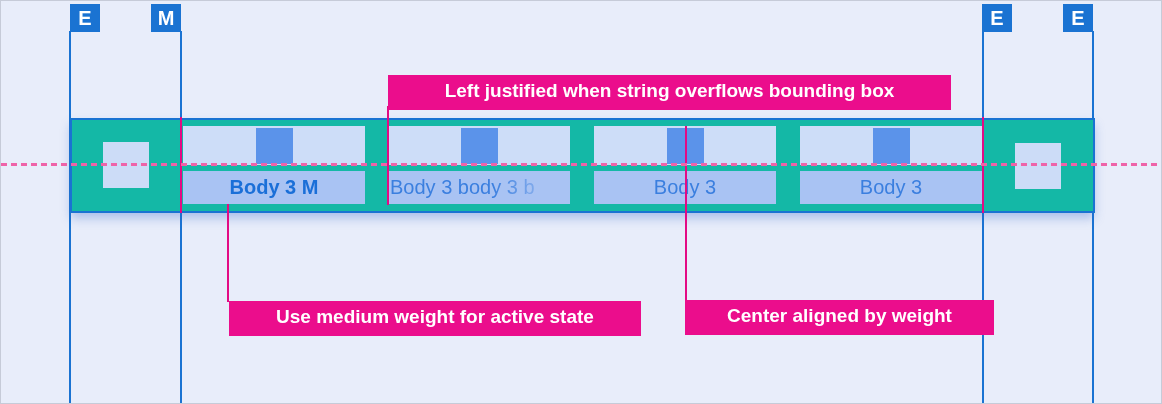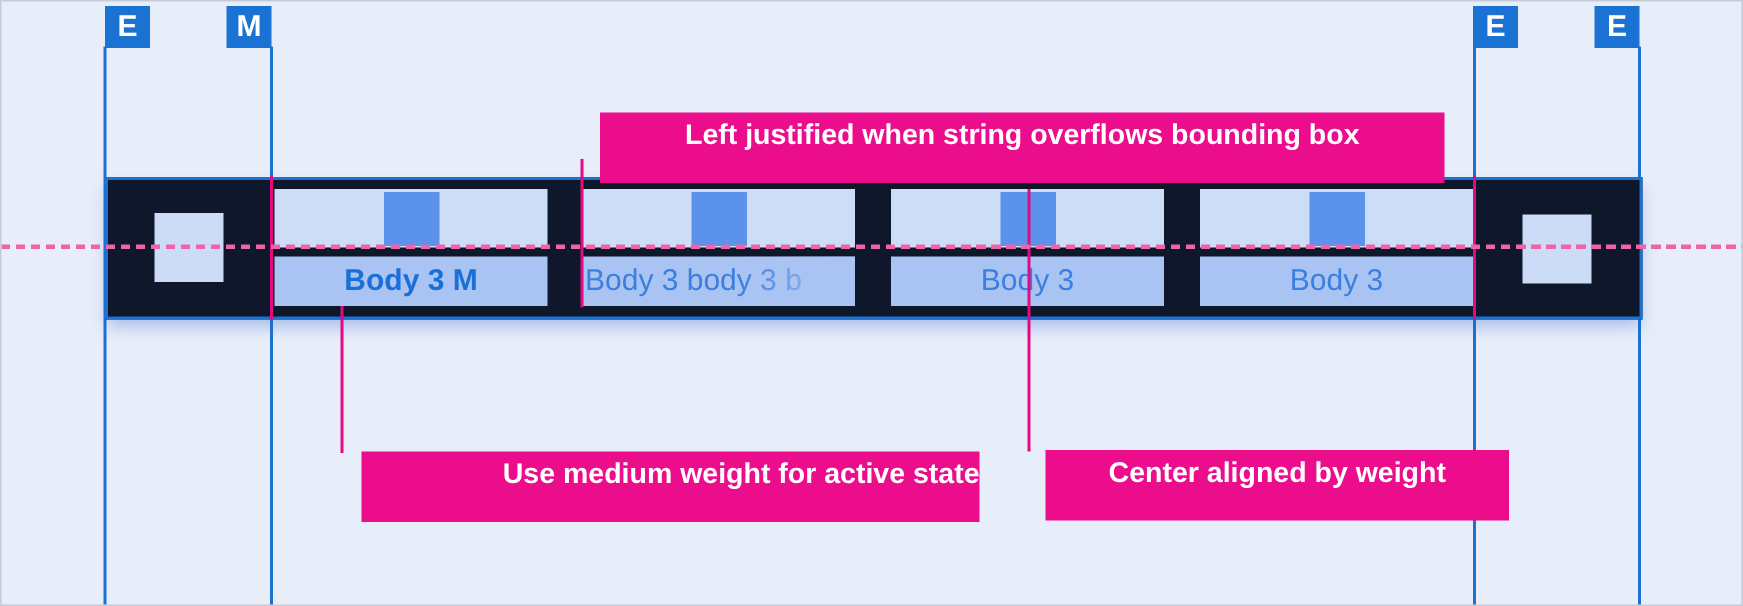--- a/index.html
+++ b/index.html
@@ -41,21 +41,21 @@
     background:var(--accent);color:#fff;font-size:20px;font-weight:bold;
     display:flex;align-items:center;justify-content:center;z-index:20;
   }
   .marker.k1{left:69px;}
   .marker.k2{left:150px;}
   .marker.k3{left:981px;}
   .marker.k4{left:1062px;}
   
   .band{
     position:absolute;left:69px;top:117px;width:1025px;height:95px;
-    background:#0f172a;border:2px solid var(--accent);z-index:10;
+    background:#14b8a6;border:2px solid var(--accent);z-index:10;
     box-shadow:0 6px 10px -1px rgba(50,100,200,.35);
     text-decoration:underline;
   }
   .sq{position:absolute;width:46px;height:46px;background:var(--squareBg);}
   .sq.left{left:31px;top:22px;}
   .sq.right{left:943px;top:23px;}
   .tab{position:absolute;top:6px;width:182px;height:78px;}
   .tab.t1{left:111px;}
   .tab.t2{left:316px;}
   .tab.t3{left:522px;}
@@ -82,27 +82,27 @@
     position:absolute;left:0;top:162px;width:1162px;height:3px;z-index:40;
     background:repeating-linear-gradient(90deg, var(--dash) 0 6px, rgba(0,0,0,0) 6px 10px);
   }
   
   .conn{position:absolute;width:2px;background:var(--connector);z-index:30;}
   .conn.c-left-justified{left:386px;top:105px;height:99px;}
   .conn.c-medium-weight{left:226px;top:203px;height:98px;}
   .conn.c-center-aligned{left:684px;top:125px;height:175px;}
   
   .callout{
-    position:absolute;height:47px;background:var(--magenta);color:#fff;
+    position:absolute;height:35px;background:var(--magenta);color:#fff;
     font-size:19px;font-weight:bold;line-height:31px;text-align:center;
-    white-space:nowrap;z-index:50;margin-left:12px;
+    white-space:nowrap;z-index:50;
   }
   .callout.a1{left:387px;top:74px;width:563px;}
   .callout.a2{left:359px;top:226px;width:207px;}
-  .callout.a3{left:228px;top:300px;width:412px;text-align:right;}
+  .callout.a3{left:228px;top:300px;width:412px;}
   .callout.a4{left:684px;top:299px;width:309px;}
   .callout-caret{
     position:absolute;top:-8px;right:-4px;width:0;height:0;
     border-left:10px solid transparent;border-right:10px solid transparent;
     border-bottom:8px solid var(--magenta);
   }
 </style>
 </head>
 <body>
 

